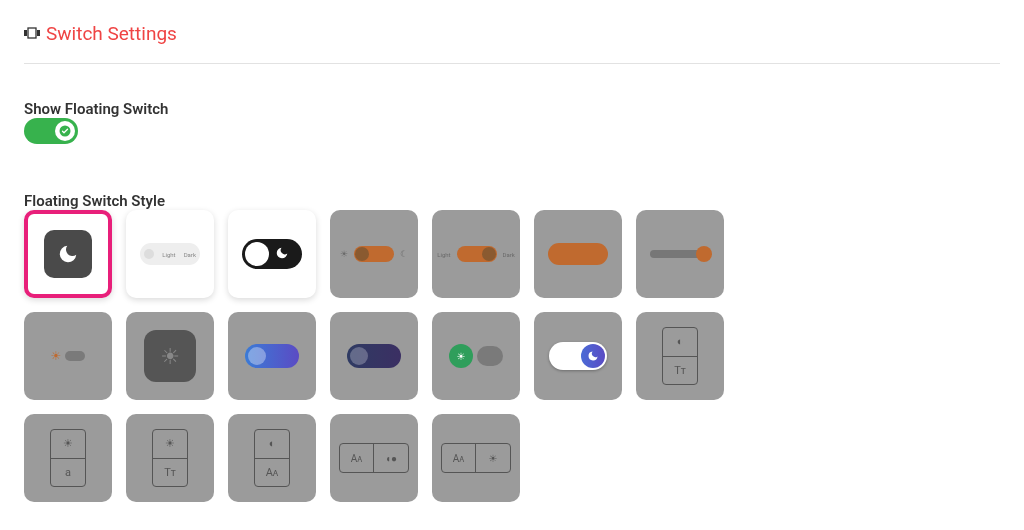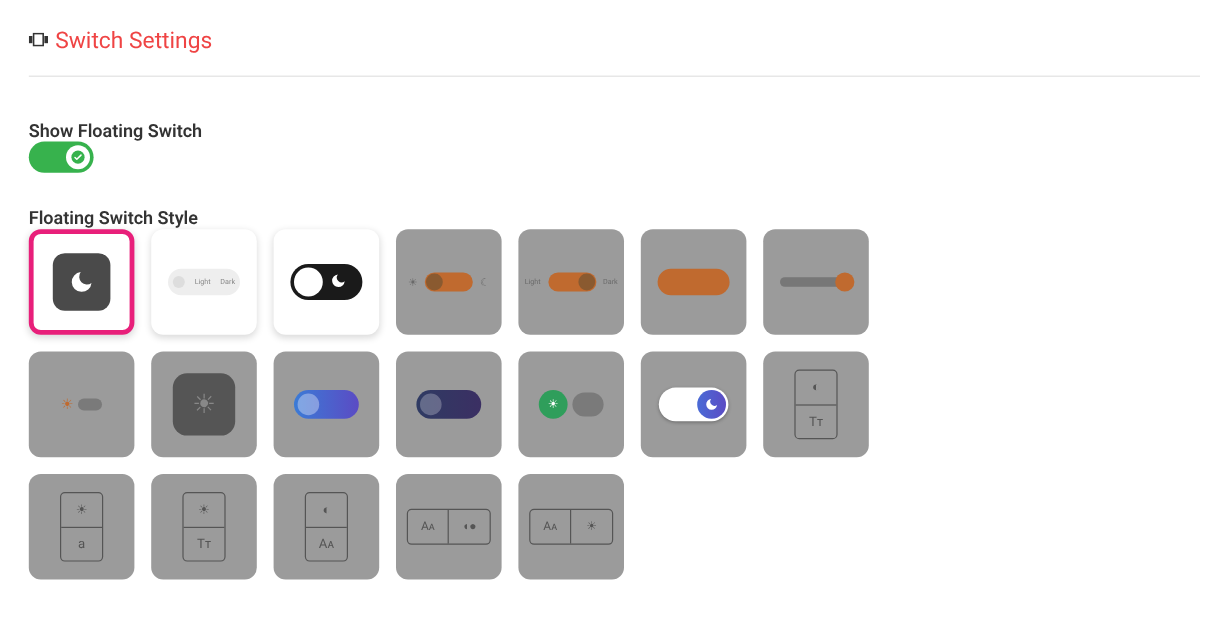--- a/index.html
+++ b/index.html
@@ -54,21 +54,21 @@
       display:flex; align-items:center; justify-content:center;
       cursor:pointer; position:relative;
       background:#fff;
       box-shadow: 0 2px 6px rgba(0,0,0,0.15);
     }
     .tile.selected { border: 4px solid #e81f7a; }
     .tile.dim {
       background:#9b9b9b;
       box-shadow:none;
     }
-    .row2 { margin-top: 27px; }
+    .row2 { margin-top: 46px; }
 
     
     .g-moon-square {
       width:48px;height:48px;border-radius:10px;background:#4a4a4a;
       display:flex;align-items:center;justify-content:center;color:#fff;
     }
     .g-pill {
       width:60px;height:22px;border-radius:11px;background:#eee;
       display:flex;align-items:center;justify-content:space-around;font-size:6px;color:#888;
       position:relative;

